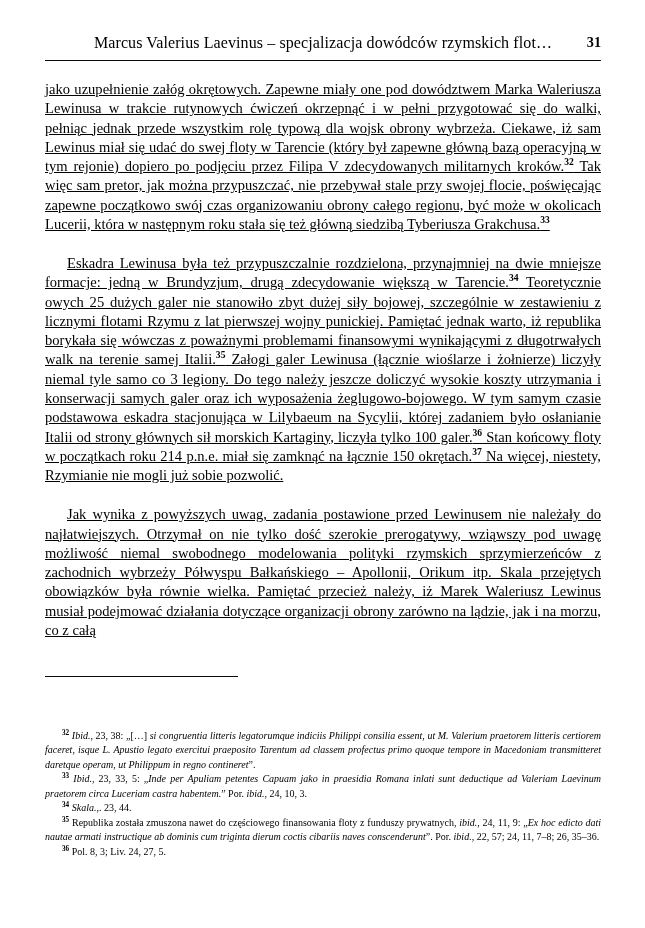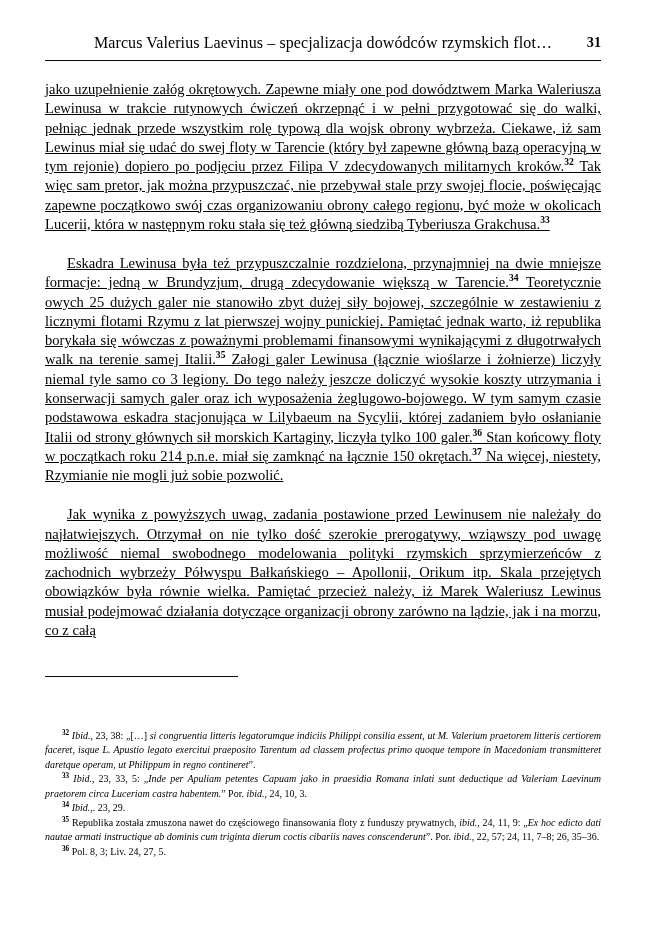--- a/index.html
+++ b/index.html
@@ -129,21 +129,21 @@
   </div>
 
   <div class="fn-rule"></div>
 
   <div class="footnotes">
 
     <p><sup>32</sup> <span class="it">Ibid.</span><span>, 23, 38: „[…] </span><span class="it">si congruentia litteris legatorumque indiciis Philippi consilia essent, ut M. Valerium praetorem litteris certiorem faceret, isque L. Apustio legato exercitui praeposito Tarentum ad classem profectus primo quoque tempore in Macedoniam transmitteret daretque operam, ut Philippum in regno contineret</span><span>”.</span></p>
 
     <p><sup>33</sup> <span class="it">Ibid.</span><span>, 23, 33, 5: „</span><span class="it">Inde per Apuliam petentes Capuam jako in praesidia Romana inlati sunt deductique ad Valeriam Laevinum praetorem circa Luceriam castra habentem.</span><span>” Por. </span><span class="it">ibid.</span><span>, 24, 10, 3.</span></p>
 
-    <p><sup>34</sup> <span class="it">Ibid.,</span><span>. 23, 29.</span></p>
+    <p><sup>34</sup> <span class="it">Skala.,</span><span>. 23, 44.</span></p>
 
     <p><sup>35</sup> <span>Republika została zmuszona nawet do częściowego finansowania floty z funduszy prywatnych, </span><span class="it">ibid.</span><span>, 24, 11, 9: „</span><span class="it">Ex hoc edicto dati nautae armati instructique ab dominis cum triginta dierum coctis cibariis naves conscenderunt</span><span>”. Por. </span><span class="it">ibid.</span><span>, 22, 57; 24, 11, 7–8; 26, 35–36.</span></p>
 
     <p><sup>36</sup> <span>Pol. 8, 3; Liv. 24, 27, 5.</span></p>
 
 
   </div>
 
 </div>
 

